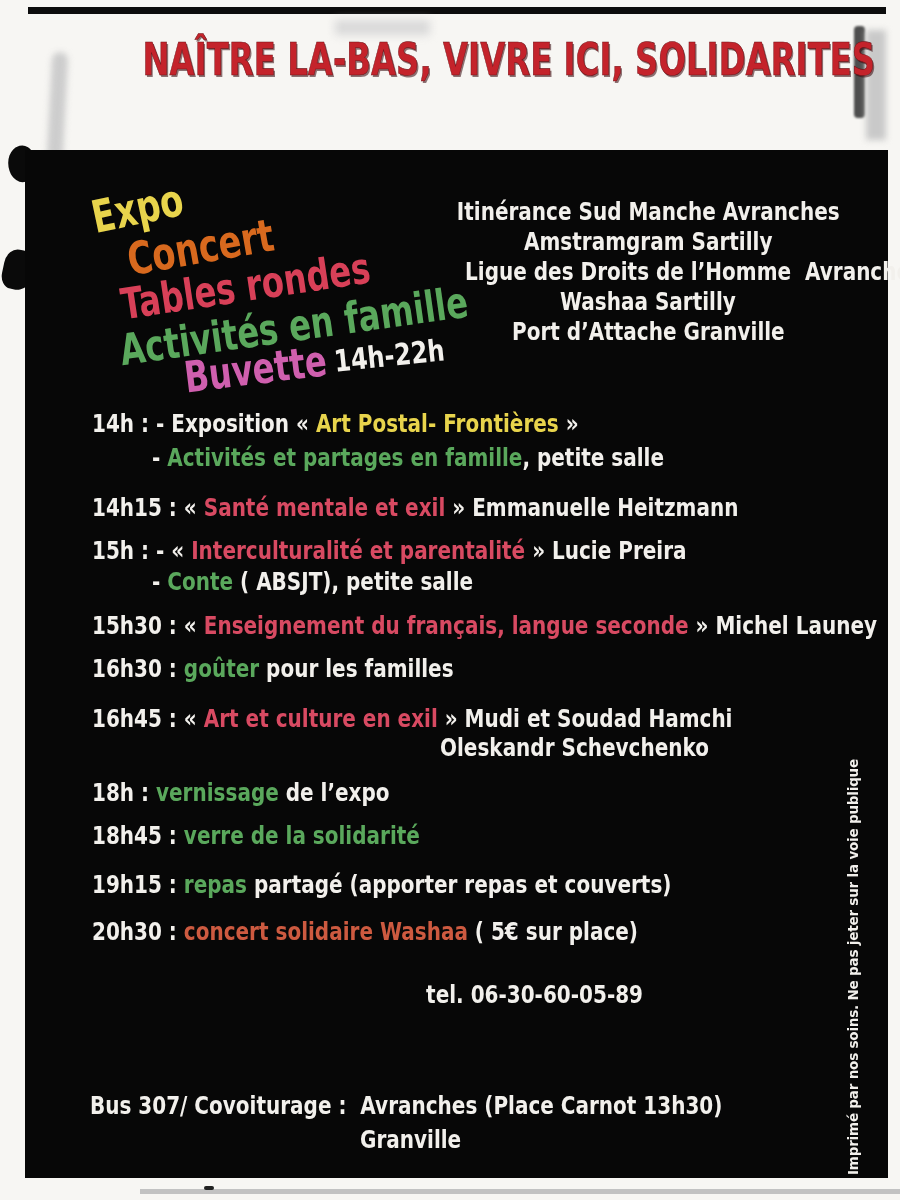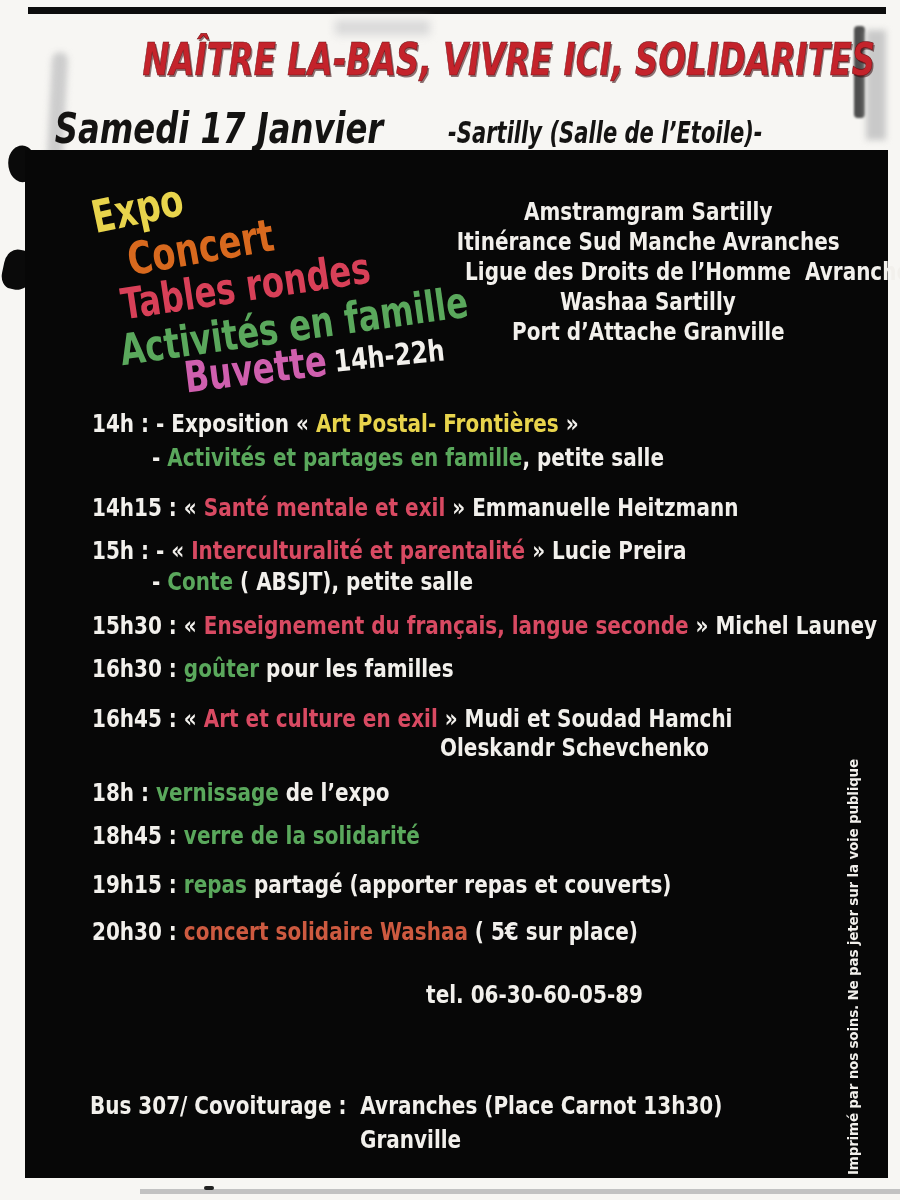--- a/index.html
+++ b/index.html
@@ -11,21 +11,21 @@
   .top-bar{position:absolute;left:28px;top:7px;width:858px;height:7px;background:#0c0c0c;}
   .streak-dark{position:absolute;left:854px;top:26px;width:11px;height:92px;background:#4e4e4e;filter:blur(1px);border-radius:4px;}
   .streak-light{position:absolute;left:866px;top:30px;width:20px;height:110px;background:#c9c9c9;filter:blur(3px);}
   .smudge1{position:absolute;left:48px;top:52px;width:16px;height:165px;background:#cdcdcd;filter:blur(3px);border-radius:8px;transform:rotate(3deg);}
   .smudge2{position:absolute;left:335px;top:20px;width:95px;height:15px;background:#d9d9d9;filter:blur(4px);}
   .blob1{position:absolute;left:8px;top:146px;width:28px;height:36px;background:#0a0a0a;border-radius:60% 40% 55% 45%;transform:rotate(-18deg);}
   .blob2{position:absolute;left:3px;top:250px;width:32px;height:40px;background:#0a0a0a;border-radius:45% 55% 60% 40%;transform:rotate(12deg);}
   .bottom-line{position:absolute;left:140px;top:1189px;width:760px;height:5px;background:#c2c2c2;}
   .bottom-mark{position:absolute;left:204px;top:1186px;width:10px;height:4px;background:#222;border-radius:2px;}
   
-  .center{position:absolute;left:0;width:900px;text-align:center;white-space:nowrap;font-style:italic;}
+  .center{position:absolute;left:0;width:900px;text-align:center;white-space:nowrap;}
   .title-wrap{top:34px;}
   .title-text{display:inline-block;font-size:45px;font-weight:bold;line-height:52px;
     transform:scaleX(0.72);transform-origin:50% 50%;
     text-shadow:2px 2px 0 rgba(52,6,10,0.55);-webkit-text-stroke:0.6px #6b1015;}
   .subtitle-wrap{top:86px;}
   .subtitle-text{display:inline-block;font-size:26px;line-height:28px;font-weight:bold;color:#141312;transform:scaleX(0.72);}
   .date-wrap{top:104px;}
   .date-text{display:inline-block;font-size:43px;line-height:48px;font-weight:bold;color:#141312;transform:scaleX(0.75);transform-origin:50% 100%;}
   .venue-text{display:inline-block;font-size:31px;font-weight:bold;color:#141312;transform:scaleX(0.68);transform-origin:0 100%;margin-left:10px;}
   
@@ -61,36 +61,33 @@
   <div class="smudge1"></div>
   <div class="smudge2"></div>
   <div class="blob1"></div>
   <div class="blob2"></div>
   <div class="bottom-line"></div>
   <div class="bottom-mark"></div>
 
   <div class="center title-wrap">
     <span class="title-text" style="color: rgb(196, 35, 43);">NAÎTRE LA-BAS, VIVRE ICI, SOLIDARITES</span>
   </div>
-  <div class="center date-wrap">
-    <span class="date-text">Samedi 17 Janvier</span><span class="venue-text">-Sartilly (Salle de l’Etoile)-</span>
-  </div>
 
   <div class="board"></div>
 
   <span class="hl hl1" style="color: rgb(232, 212, 76);">Expo</span>
   <span class="hl hl2" style="color: rgb(216, 105, 30);">Concert</span>
   <span class="hl hl3" style="color: rgb(216, 64, 88);">Tables rondes</span>
   <span class="hl hl4" style="color: rgb(90, 168, 92);">Activités en famille</span>
   <span class="hl hl5" style="color: rgb(207, 95, 174);">Buvette</span>
   <span class="hours">14h-22h</span>
 
   <div class="orgs">
+    <div><span class="cx">Itinérance Sud Manche Avranches</span></div>
     <div><span class="cx">Amstramgram Sartilly</span></div>
-    <div><span class="cx">Itinérance Sud Manche Avranches</span></div>
     <div><span class="cx">Ligue des Droits de l’Homme  Avranches</span></div>
     <div><span class="cx">Washaa Sartilly</span></div>
     <div><span class="cx">Port d’Attache Granville</span></div>
   </div>
 
   <div class="row" style="left:92px;top:410px"><span>14h :</span><span style="color: rgb(242, 240, 236);"> - Exposition « </span><span style="color: rgb(232, 212, 76);">Art Postal- Frontières</span><span style="color: rgb(242, 240, 236);"> »</span></div>
 
   <div class="row" style="left:152px;top:444px"><span style="color: rgb(242, 240, 236);">- </span><span style="color: rgb(90, 168, 92);">Activités et partages en famille</span><span style="color: rgb(242, 240, 236);">, petite salle</span></div>
 
   <div class="row" style="left:92px;top:494px"><span>14h15 :</span><span style="color: rgb(242, 240, 236);"> « </span><span style="color: rgb(216, 74, 98);">Santé mentale et exil</span><span style="color: rgb(242, 240, 236);"> » Emmanuelle Heitzmann</span></div>

